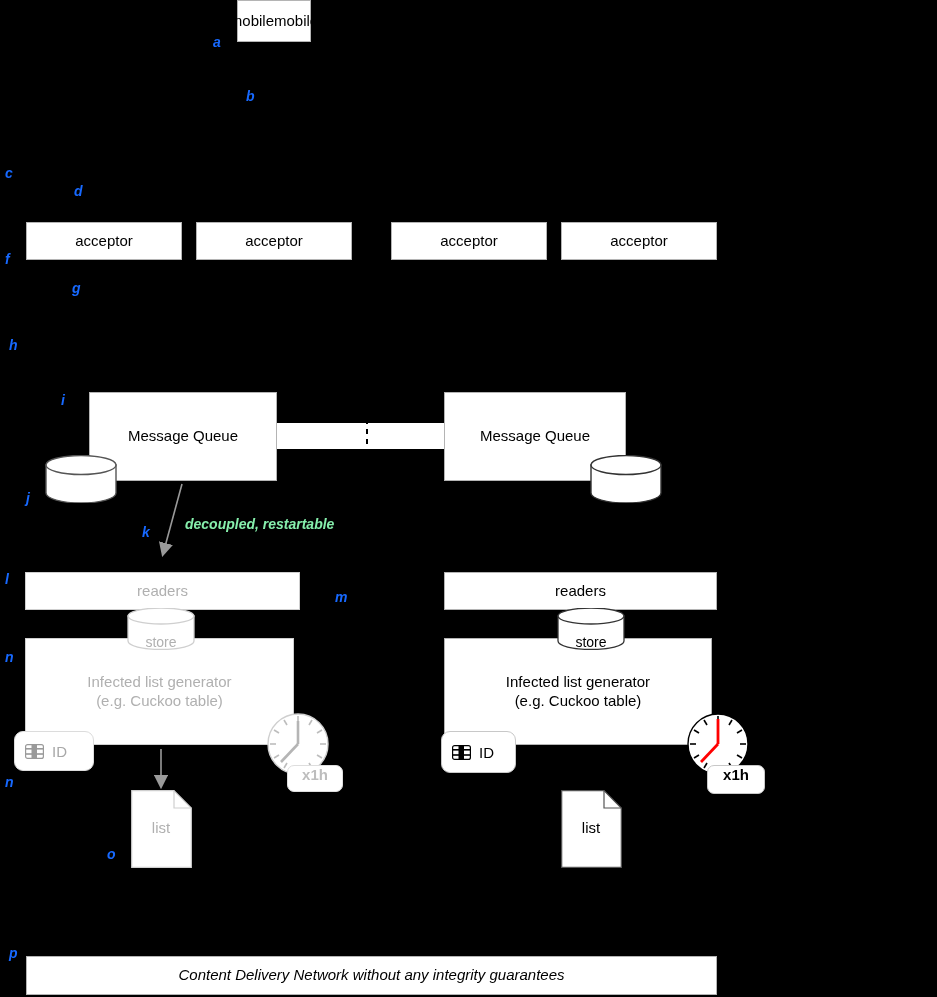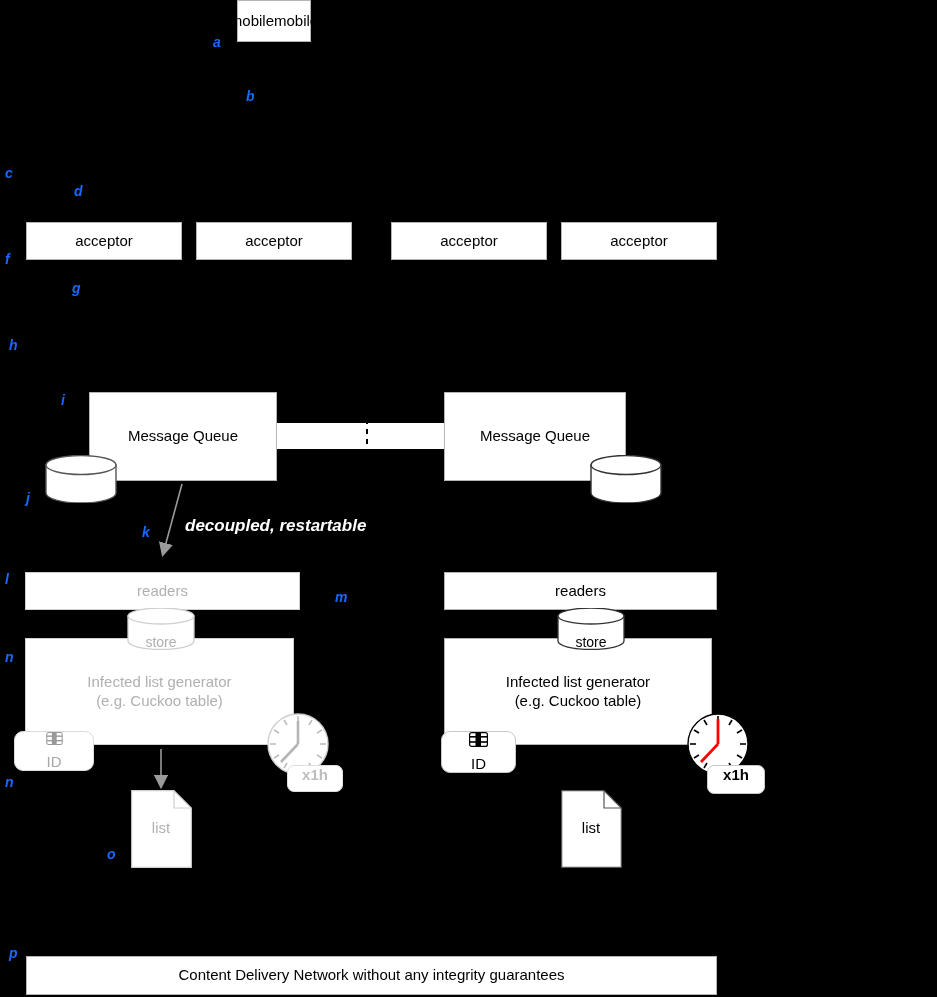--- a/index.html
+++ b/index.html
@@ -56,21 +56,20 @@
     background: #ffffff;
     border: 1px solid #c8c8c8;
     border-radius: 9px;
     box-sizing: border-box;
     display: flex;
     align-items: center;
     gap: 8px;
     padding: 0 10px;
     font-size: 15px;
     color: #000;
-    flex-direction: column;
   }
   .idcard.faded { color: #a8a8a8; border-color: #dcdcdc; }
   .chip { width: 19px; height: 15px; display:block; }
   .badge {
     position: absolute;
     background: #ffffff;
     border: 1px solid #c8c8c8;
     border-radius: 7px;
     box-sizing: border-box;
     display: flex;
@@ -87,24 +86,24 @@
     align-items: flex-end;
     justify-content: center;
     font-size: 14px;
     color: #000;
   }
   .storepill.faded { color: #b0b0b0; }
   .storepill .lbl { position: relative; z-index: 2; }
   .storepill svg { position: absolute; inset: 0; z-index: 1; }
   .annot {
     position: absolute;
-    color: #ffffff;
+    color: #86efac;
     font-style: italic;
     font-weight: bold;
-    font-size: 17px;
+    font-size: 14px;
     white-space: nowrap;
   }
   svg.overlay { position: absolute; left:0; top:0; width:937px; height:997px; pointer-events:none; }
 </style>
 </head>
 <body>
 
 <div id="canvas">
 
   <div class="box" style="left:237px; top:0px; width:74px; height:42px; flex-direction:row;">
@@ -274,21 +273,21 @@
     </svg>
   </div>
   <div class="doc" style="left:561px; top:790px; width:61px; height:78px;">
     <svg width="61" height="78" viewBox="0 0 61 78">
       <path d="M0.7 0.7 L43 0.7 L60.3 18 L60.3 77.3 L0.7 77.3 Z" fill="#ffffff" stroke="#555555" stroke-width="1.2"></path>
       <path d="M43 0.7 L43 18 L60.3 18" fill="none" stroke="#555555" stroke-width="1.2"></path>
       <text x="30" y="43" font-family="Liberation Sans, sans-serif" font-size="15" fill="#000000" text-anchor="middle">list</text>
     </svg>
   </div>
 
-  <div class="box" style="left:26px; top:956px; width:691px; height:39px;">
+  <div class="box" style="left:26px; top:956px; width:691px; height:39px;font-style:italic;">
     <span>Content Delivery Network without any integrity guarantees</span>
   </div>
 
   <div id="letters">
       <div class="letter" style="left: 213px; top: 35px;">a</div>
       <div class="letter" style="left: 246px; top: 89px;">b</div>
       <div class="letter" style="left: 5px; top: 166px;">c</div>
       <div class="letter" style="left: 74px; top: 184px;">d</div>
       <div class="letter" style="left: 5px; top: 252px;">f</div>
       <div class="letter" style="left: 72px; top: 281px;">g</div>

